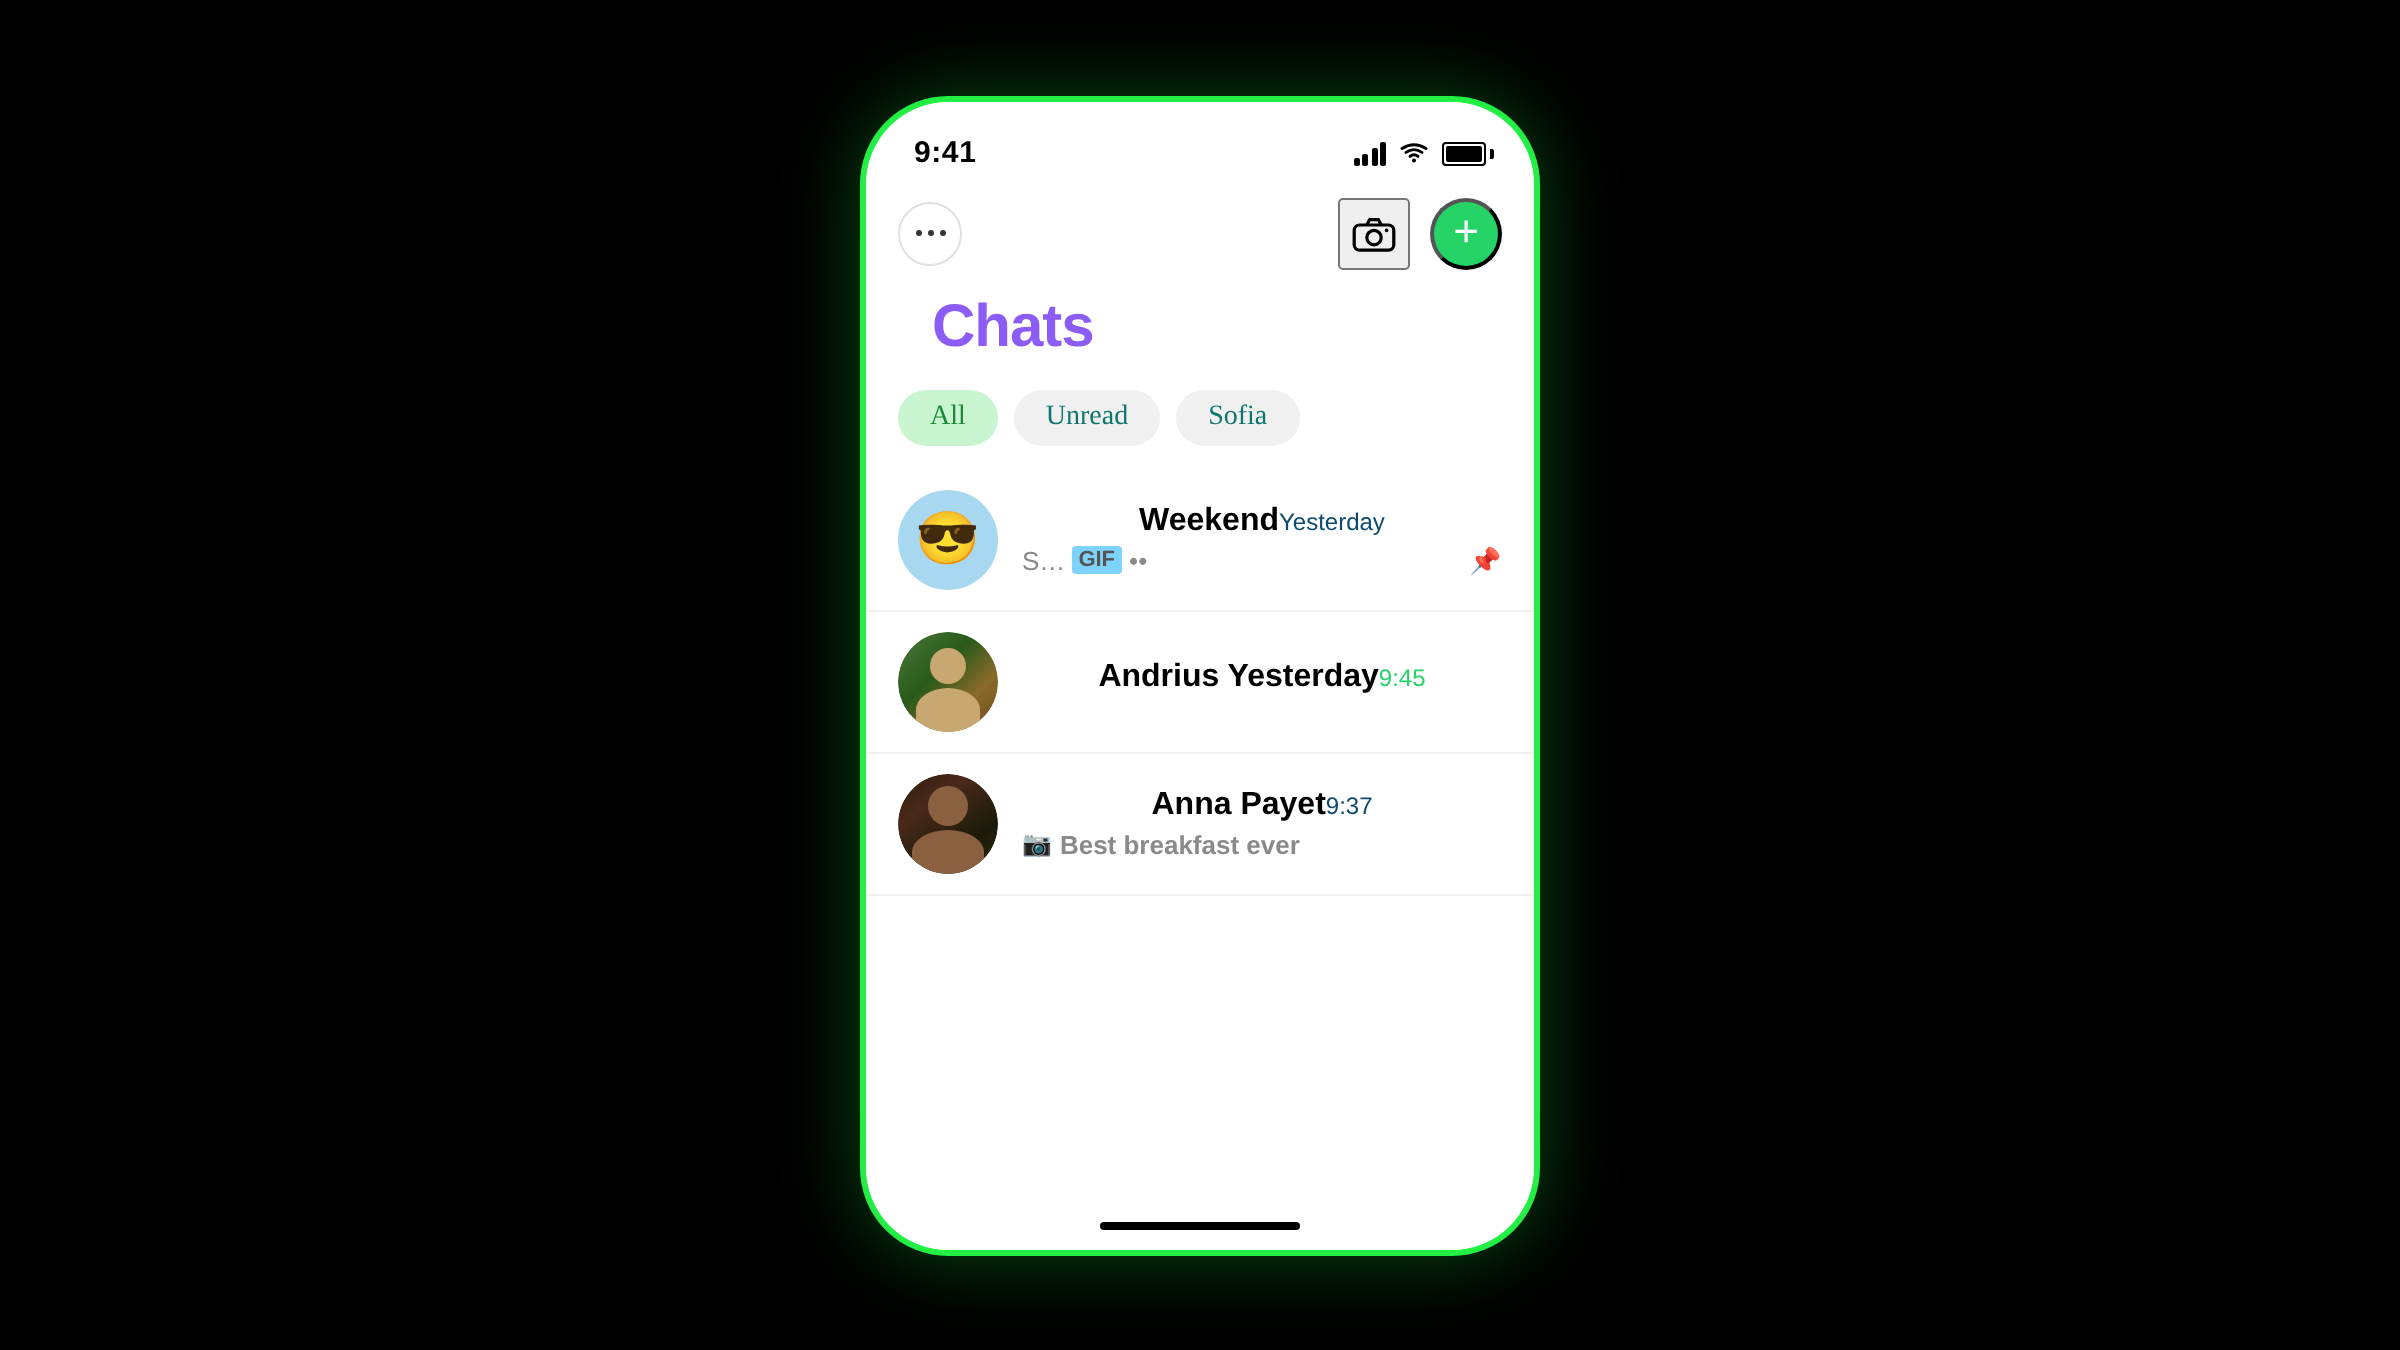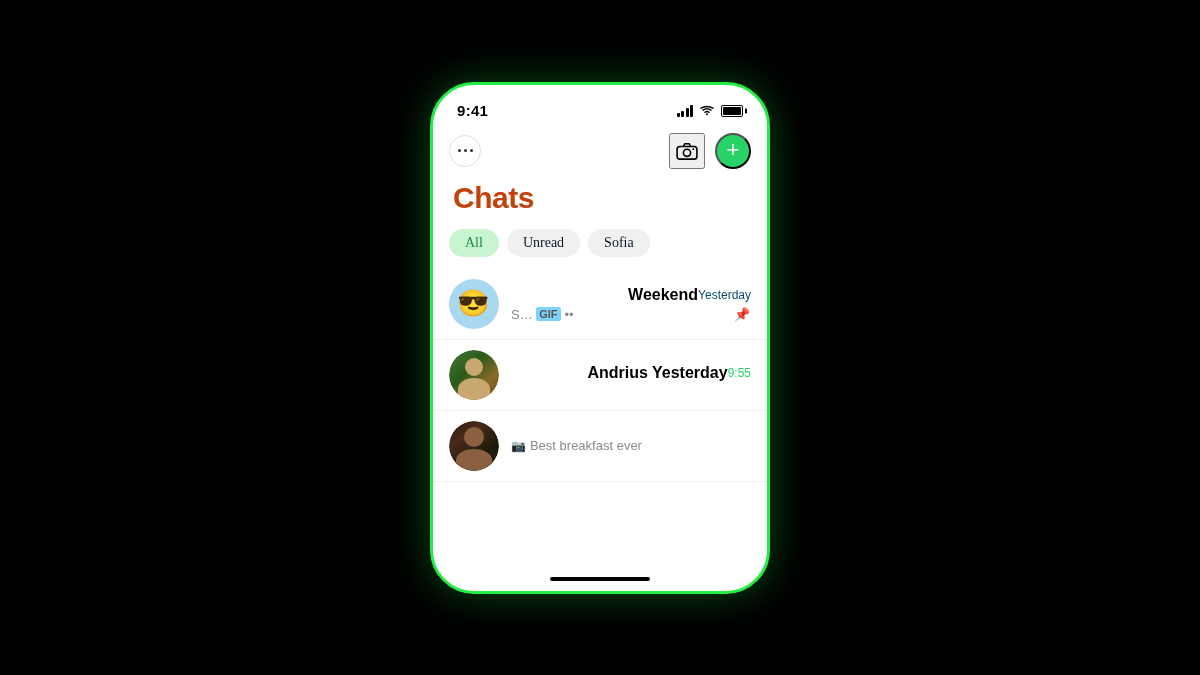--- a/index.html
+++ b/index.html
@@ -11,21 +11,21 @@
       display: flex;
       align-items: center;
       justify-content: center;
       font-family: -apple-system, BlinkMacSystemFont, 'SF Pro Display', 'Helvetica Neue', sans-serif;
       overflow: hidden;
     }
 
     .phone-wrapper {
       position: relative;
       width: 340px;
-      height: 512px;
+      height: 580px;
     }
 
     .phone-frame {
       position: absolute;
       inset: 0;
       border-radius: 44px;
       border: 3px solid #22ee44;
       background: #fff;
       box-shadow: 0 0 40px rgba(34,238,68,0.3), 0 20px 60px rgba(0,0,0,0.8);
       overflow: hidden;
@@ -172,24 +172,24 @@
     .add-plus {
       color: #fff;
       font-size: 22px;
       font-weight: 300;
       line-height: 1;
       margin-top: -1px;
     }
 
     
     .page-title {
-      padding: 4px 16px 14px 20px;
+      padding: 4px 16px 14px 33px;
       font-size: 30px;
       font-weight: 800;
-      color: #c2410c;
+      color: #8b5cf6;
       letter-spacing: -0.5px;
     }
 
     
     .filter-chips {
       display: flex;
       gap: 8px;
       padding: 0 16px 12px 16px;
     }
 
@@ -204,21 +204,21 @@
       font-family: Liberation Serif, serif;
     }
 
     .chip-active {
       background: #c8f5d0;
       color: #1a8a3a;
     }
 
     .chip-inactive {
       background: #f0f0f0;
-      color: #0f172a;
+      color: #0f766e;
       text-align: right;
     }
 
     
     .chat-list {
       flex: 1;
       overflow: hidden;
     }
 
     .chat-item {
@@ -312,21 +312,21 @@
       border-radius: 50% 50% 0 0;
     }
 
     .chat-content {
       flex: 1;
       min-width: 0;
     }
 
     .chat-top {
       display: flex;
-      justify-content: flex-end;
+      justify-content: center;
       align-items: center;
       margin-bottom: 3px;
     }
 
     .chat-name {
       font-size: 16px;
       font-weight: 600;
       color: #000;
     }
 
@@ -358,20 +358,21 @@
 
     .chat-preview-typing {
       font-size: 13px;
       color: #8a8a8a;
       font-style: italic;
     }
 
     .chat-preview-sub {
       font-size: 13px;
       color: #8a8a8a;
+      font-weight: bold;
     }
 
     .chat-meta {
       display: flex;
       flex-direction: column;
       align-items: flex-end;
       gap: 4px;
       margin-left: 8px;
     }
 
@@ -512,30 +513,34 @@
           </div>
         </div>
 
         <div class="chat-item">
           <div class="avatar">
             <div class="avatar-img-andrius"></div>
           </div>
           <div class="chat-content">
             <div class="chat-top">
               <span class="chat-name">Andrius Yesterday</span>
-              <span class="chat-time-green">9:55</span>
+              <span class="chat-time-green">9:45</span>
             </div>
           </div>
         </div>
 
         <div class="chat-item">
           <div class="avatar">
             <div class="avatar-img-anna"></div>
           </div>
           <div class="chat-content">
+            <div class="chat-top">
+              <span class="chat-name">Anna Payet</span>
+              <span class="chat-time">9:37</span>
+            </div>
             <div class="chat-bottom">
               <div class="preview-row">
                 <span class="camera-small">📷</span>
                 <span class="chat-preview-sub">Best breakfast ever</span>
               </div>
             </div>
           </div>
         </div>
 
       </div>

